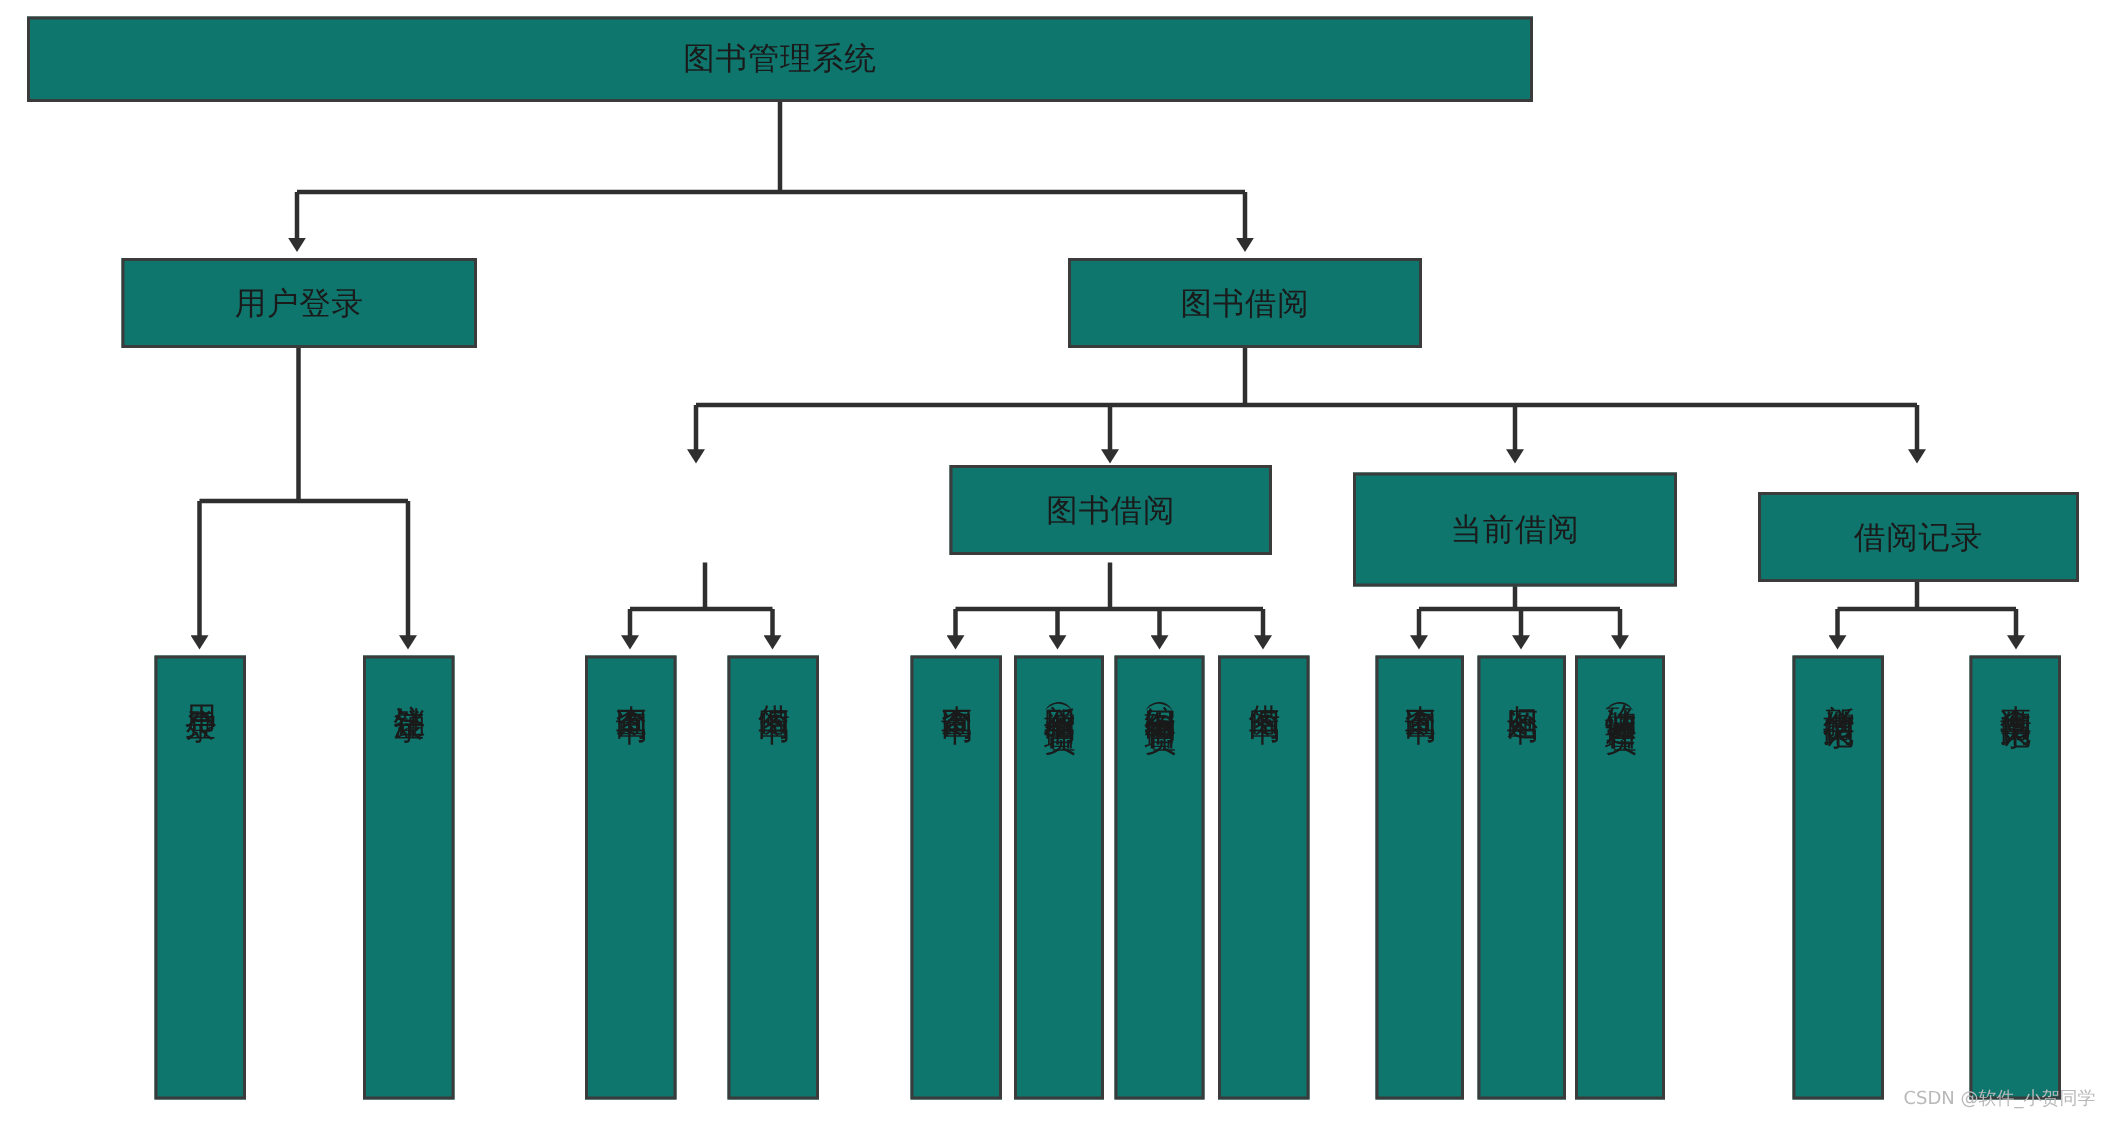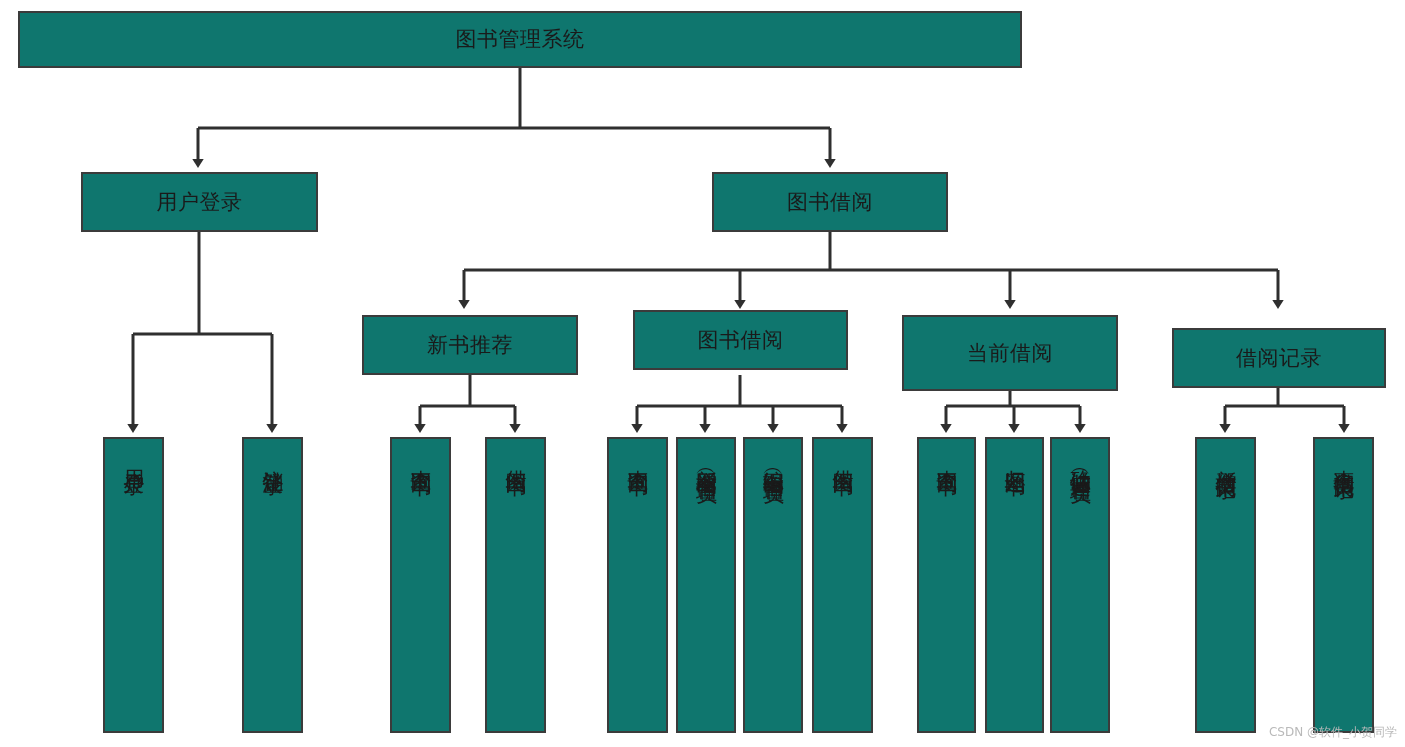--- a/index.html
+++ b/index.html
@@ -136,23 +136,20 @@
     <span class="node-label">图书管理系统</span>
   </div>
 
   <div class="node-box" style="left:81px; top:172px; width:237px; height:60px;">
     <span class="node-label">用户登录</span>
   </div>
   <div class="node-box" style="left:712px; top:172px; width:236px; height:60px;">
     <span class="node-label">图书借阅</span>
   </div>
 
-  <div class="node-box" style="left:362px; top:315px; width:216px; height:60px;">
-    <span class="node-label">新书推荐</span>
-  </div>
   <div class="node-box" style="left:633px; top:310px; width:215px; height:60px;">
     <span class="node-label">图书借阅</span>
   </div>
   <div class="node-box" style="left:902px; top:315px; width:216px; height:76px;">
     <span class="node-label">当前借阅</span>
   </div>
   <div class="node-box" style="left:1172px; top:328px; width:214px; height:60px;">
     <span class="node-label">借阅记录</span>
   </div>
 

